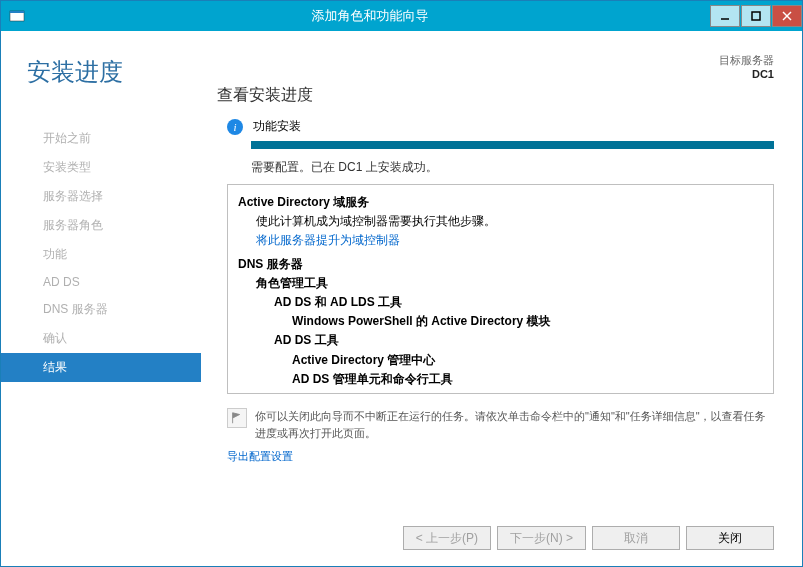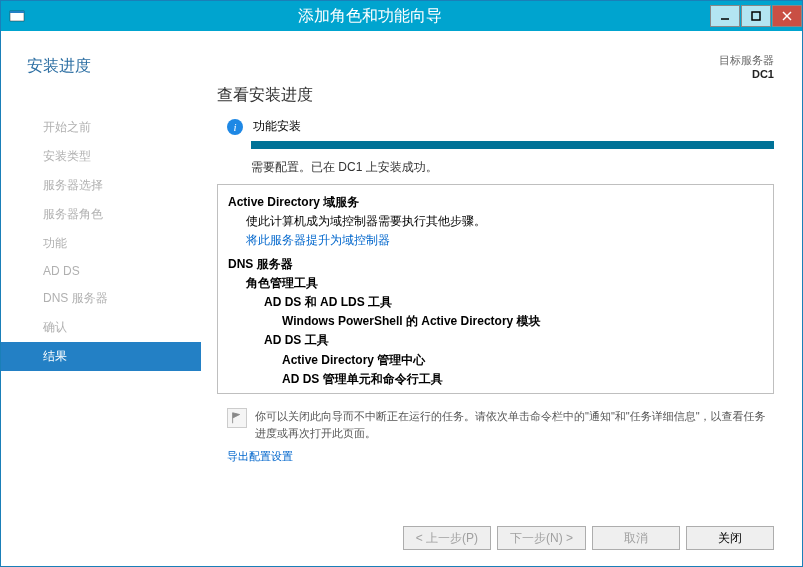--- a/index.html
+++ b/index.html
@@ -1,40 +1,40 @@
 <!DOCTYPE html>
 <html><head>
 <meta charset="utf-8">
 <style>
 * { box-sizing: border-box; margin: 0; padding: 0; }
 body { font-family: "Microsoft YaHei", "Segoe UI", sans-serif; font-size: 12px; background: #fff; width: 803px; height: 567px; overflow: hidden; border: 1px solid #1a7fb8; }
 .titlebar { height: 30px; background: #00a4cf; display: flex; align-items: center; color: #fff; position: relative; }
 .titlebar .icon { width: 16px; height: 16px; margin: 0 6px 0 8px; display: inline-flex; align-items: center; justify-content: center; }
-.titlebar .title { flex: 1; text-align: center; font-size: 16px; }
+.titlebar .title { flex: 1; text-align: center; font-size: 13px; }
 .winbtns { display: flex; }
 .winbtn { width: 30px; height: 22px; background: #b3e5f2; display: flex; align-items: center; justify-content: center; margin-left: 1px; border: 1px solid #888; cursor: pointer; }
 .winbtn.close { background: #c94f44; color: #fff; }
 .winbtn svg { width: 10px; height: 10px; }
 .content { display: flex; height: calc(100% - 30px); }
 .left { width: 200px; padding: 20px 0 0 0; }
-.page-title { color: #2d6fa3; font-size: 16px; font-weight: 300; margin: 5px 0 36px 26px; }
+.page-title { color: #2d6fa3; font-size: 24px; font-weight: 300; margin: 5px 0 36px 26px; }
 .steps { list-style: none; }
 .step { padding: 6px 10px 6px 42px; color: #b0b0b0; font-size: 12px; cursor: pointer; }
 .step.active { background: #2380c5; color: #fff; }
 .right { flex: 1; padding: 20px 28px 16px 16px; position: relative; display: flex; flex-direction: column; }
 .target { position: absolute; right: 28px; top: 22px; text-align: right; color: #666; font-size: 11px; }
 .target .lbl { display: block; }
 .target .val { font-weight: bold; color: #222; margin-top: 15px; }
 .subtitle { margin-top: 34px; margin-bottom: 12px; font-size: 16px; color: #333; }
 .status-row { display: flex; align-items: center; margin-left: 10px; margin-bottom: 6px; }
 .status-row .info-icon { width: 16px; height: 16px; border-radius: 50%; background: #1e88e5; color: #fff; display: inline-flex; align-items: center; justify-content: center; font-family: Georgia,serif; font-style: italic; font-size: 11px; margin-right: 10px; }
 .progress { height: 8px; background: #e0e0e0; margin: 0 0 10px 34px; position: relative; }
 .progress .bar { height: 100%; background: #007297; width: 100%; }
 .msg { margin-left: 34px; color: #333; font-size: 12px; margin-bottom: 8px; }
-.details { border: 1px solid #bfbfbf; height: 210px; overflow: auto; padding: 8px 10px; font-size: 12px; line-height: 1.6; }
+.details { border: 1px solid #bfbfbf; height: 210px; overflow: auto; padding: 8px 10px; margin-left: 10px; font-size: 12px; line-height: 1.6; }
 .details .h1 { font-weight: bold; }
 .details .desc { margin-left: 18px; }
 .details .link { color: #0066cc; margin-left: 18px; cursor: pointer; }
 .details .l1 { margin-left: 18px; }
 .details .l2 { margin-left: 36px; font-weight: bold; }
 .details .l3 { margin-left: 54px; font-weight: bold; }
 .hint { display: flex; margin: 14px 0 8px 10px; color: #555; font-size: 11px; line-height: 1.5; }
 .hint .flag { width: 20px; height: 20px; margin-right: 8px; display: inline-flex; align-items: center; justify-content: center; color: #888; border: 1px solid #ccc; background: #f5f5f5; flex-shrink: 0; }
 .export { color: #0066cc; margin-left: 10px; cursor: pointer; font-size: 11px; }
 .buttons { display: flex; justify-content: flex-end; gap: 6px; margin-top: auto; padding-top: 12px; }

